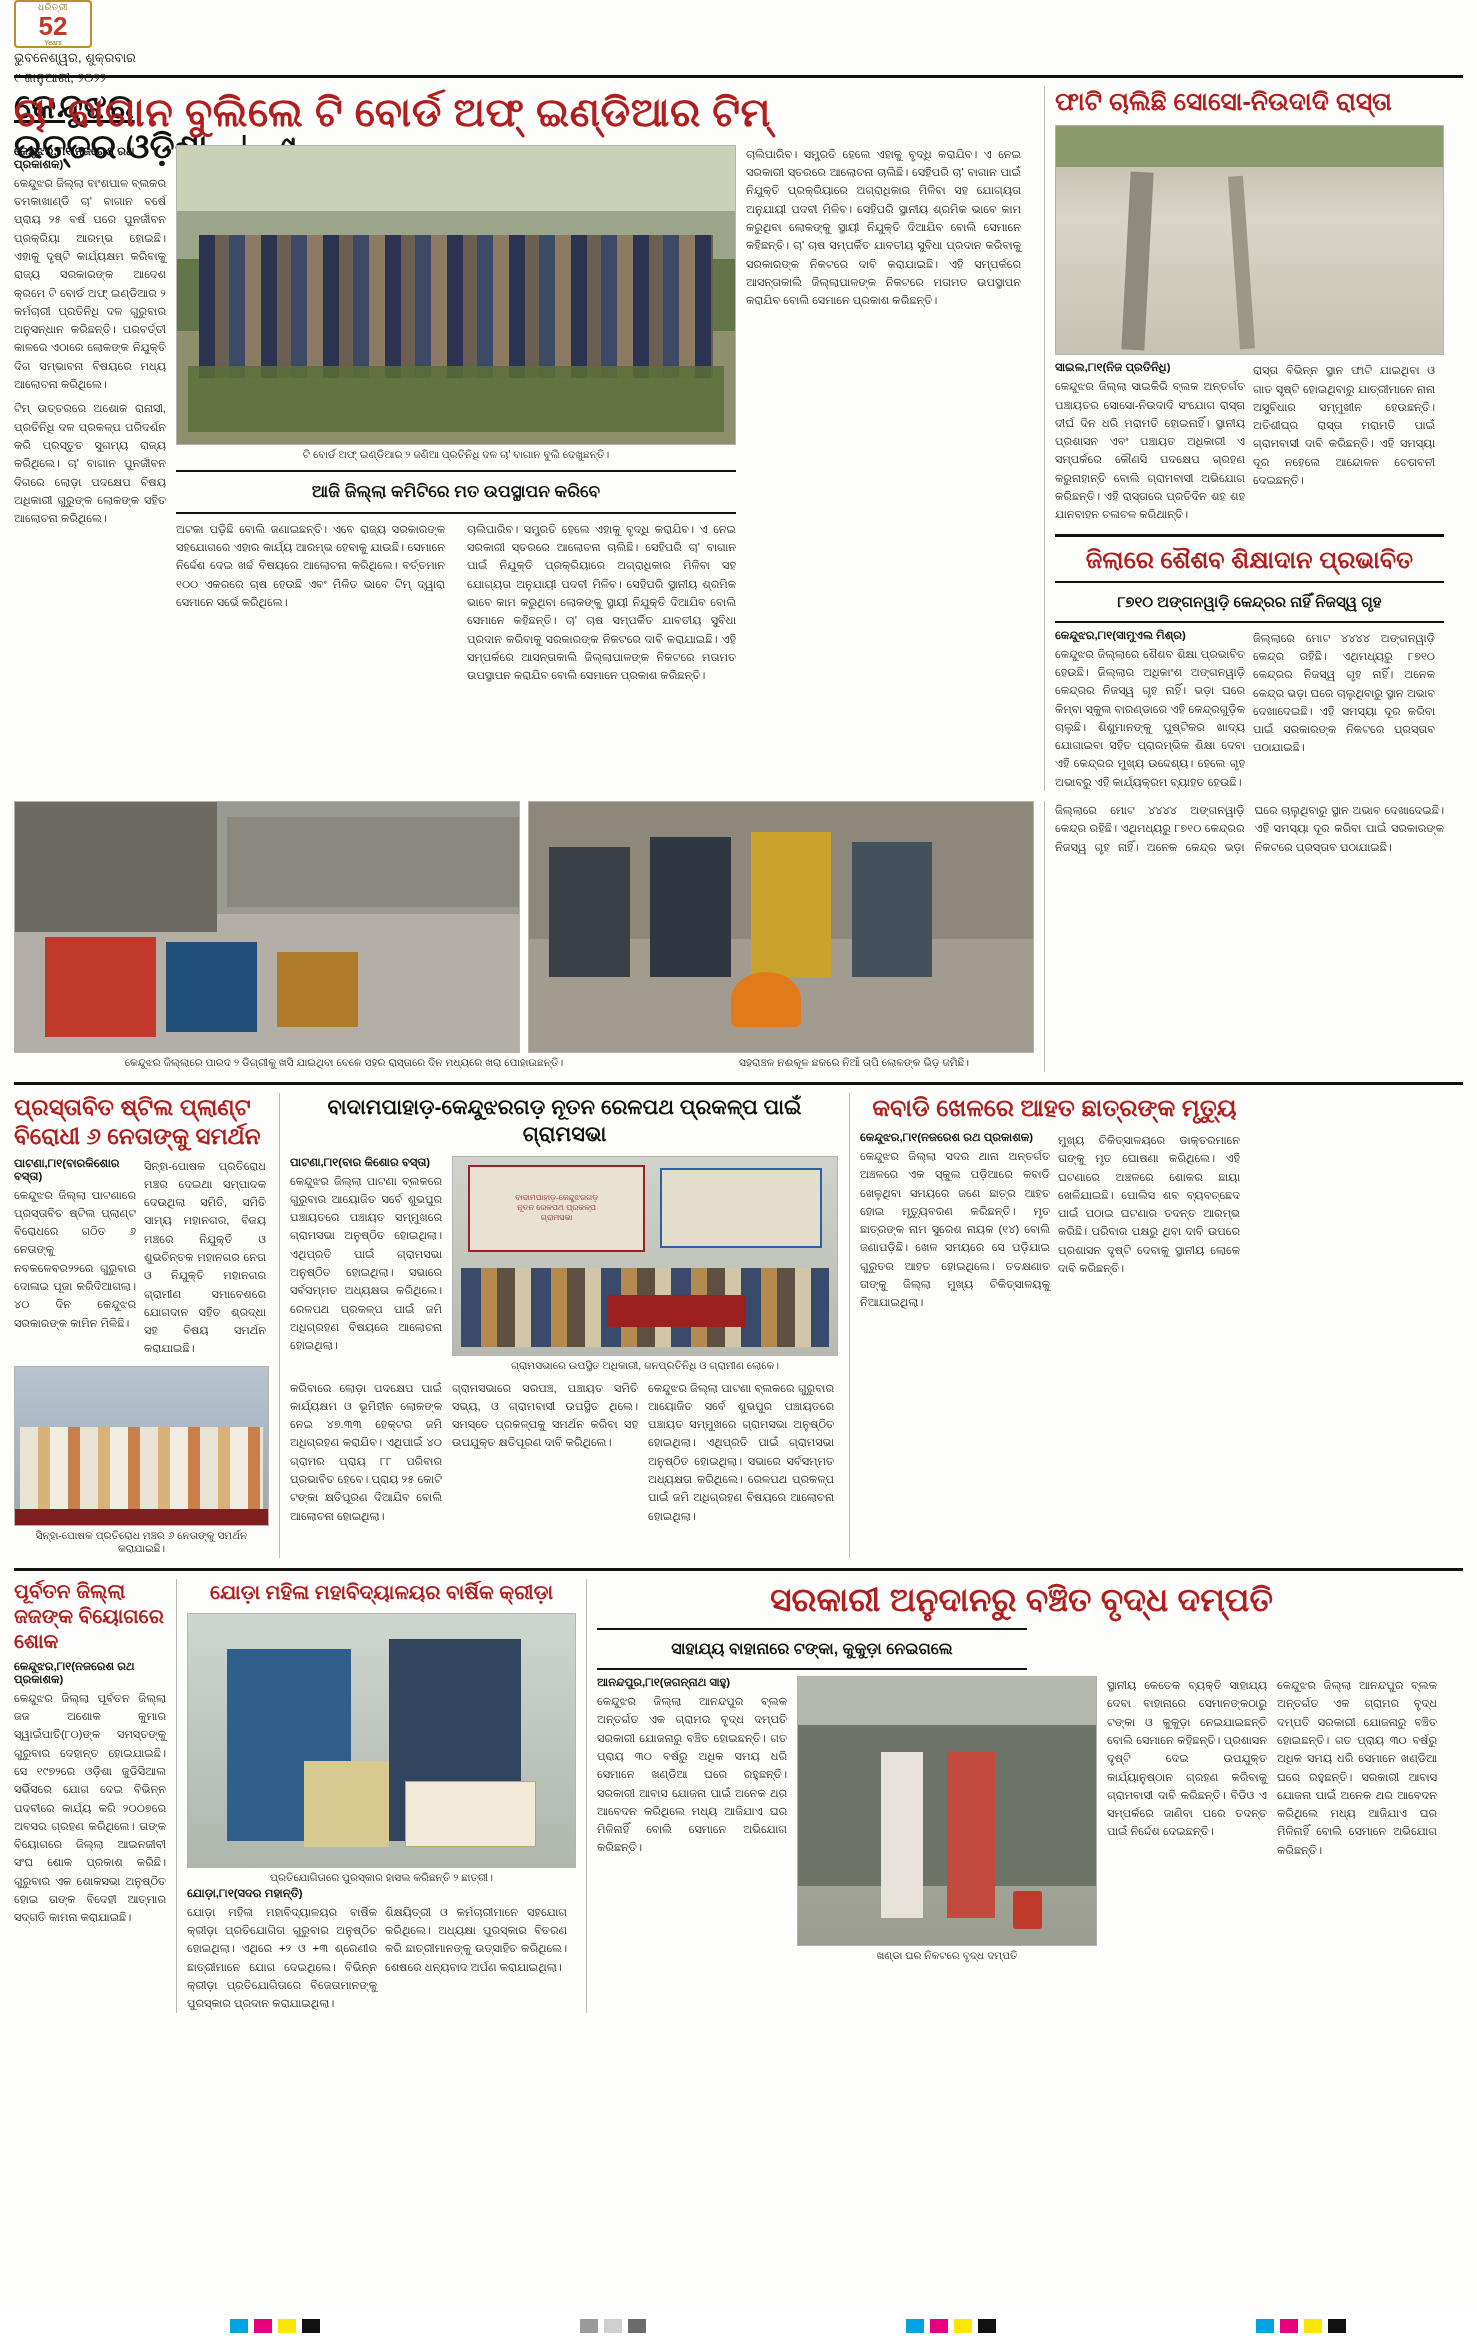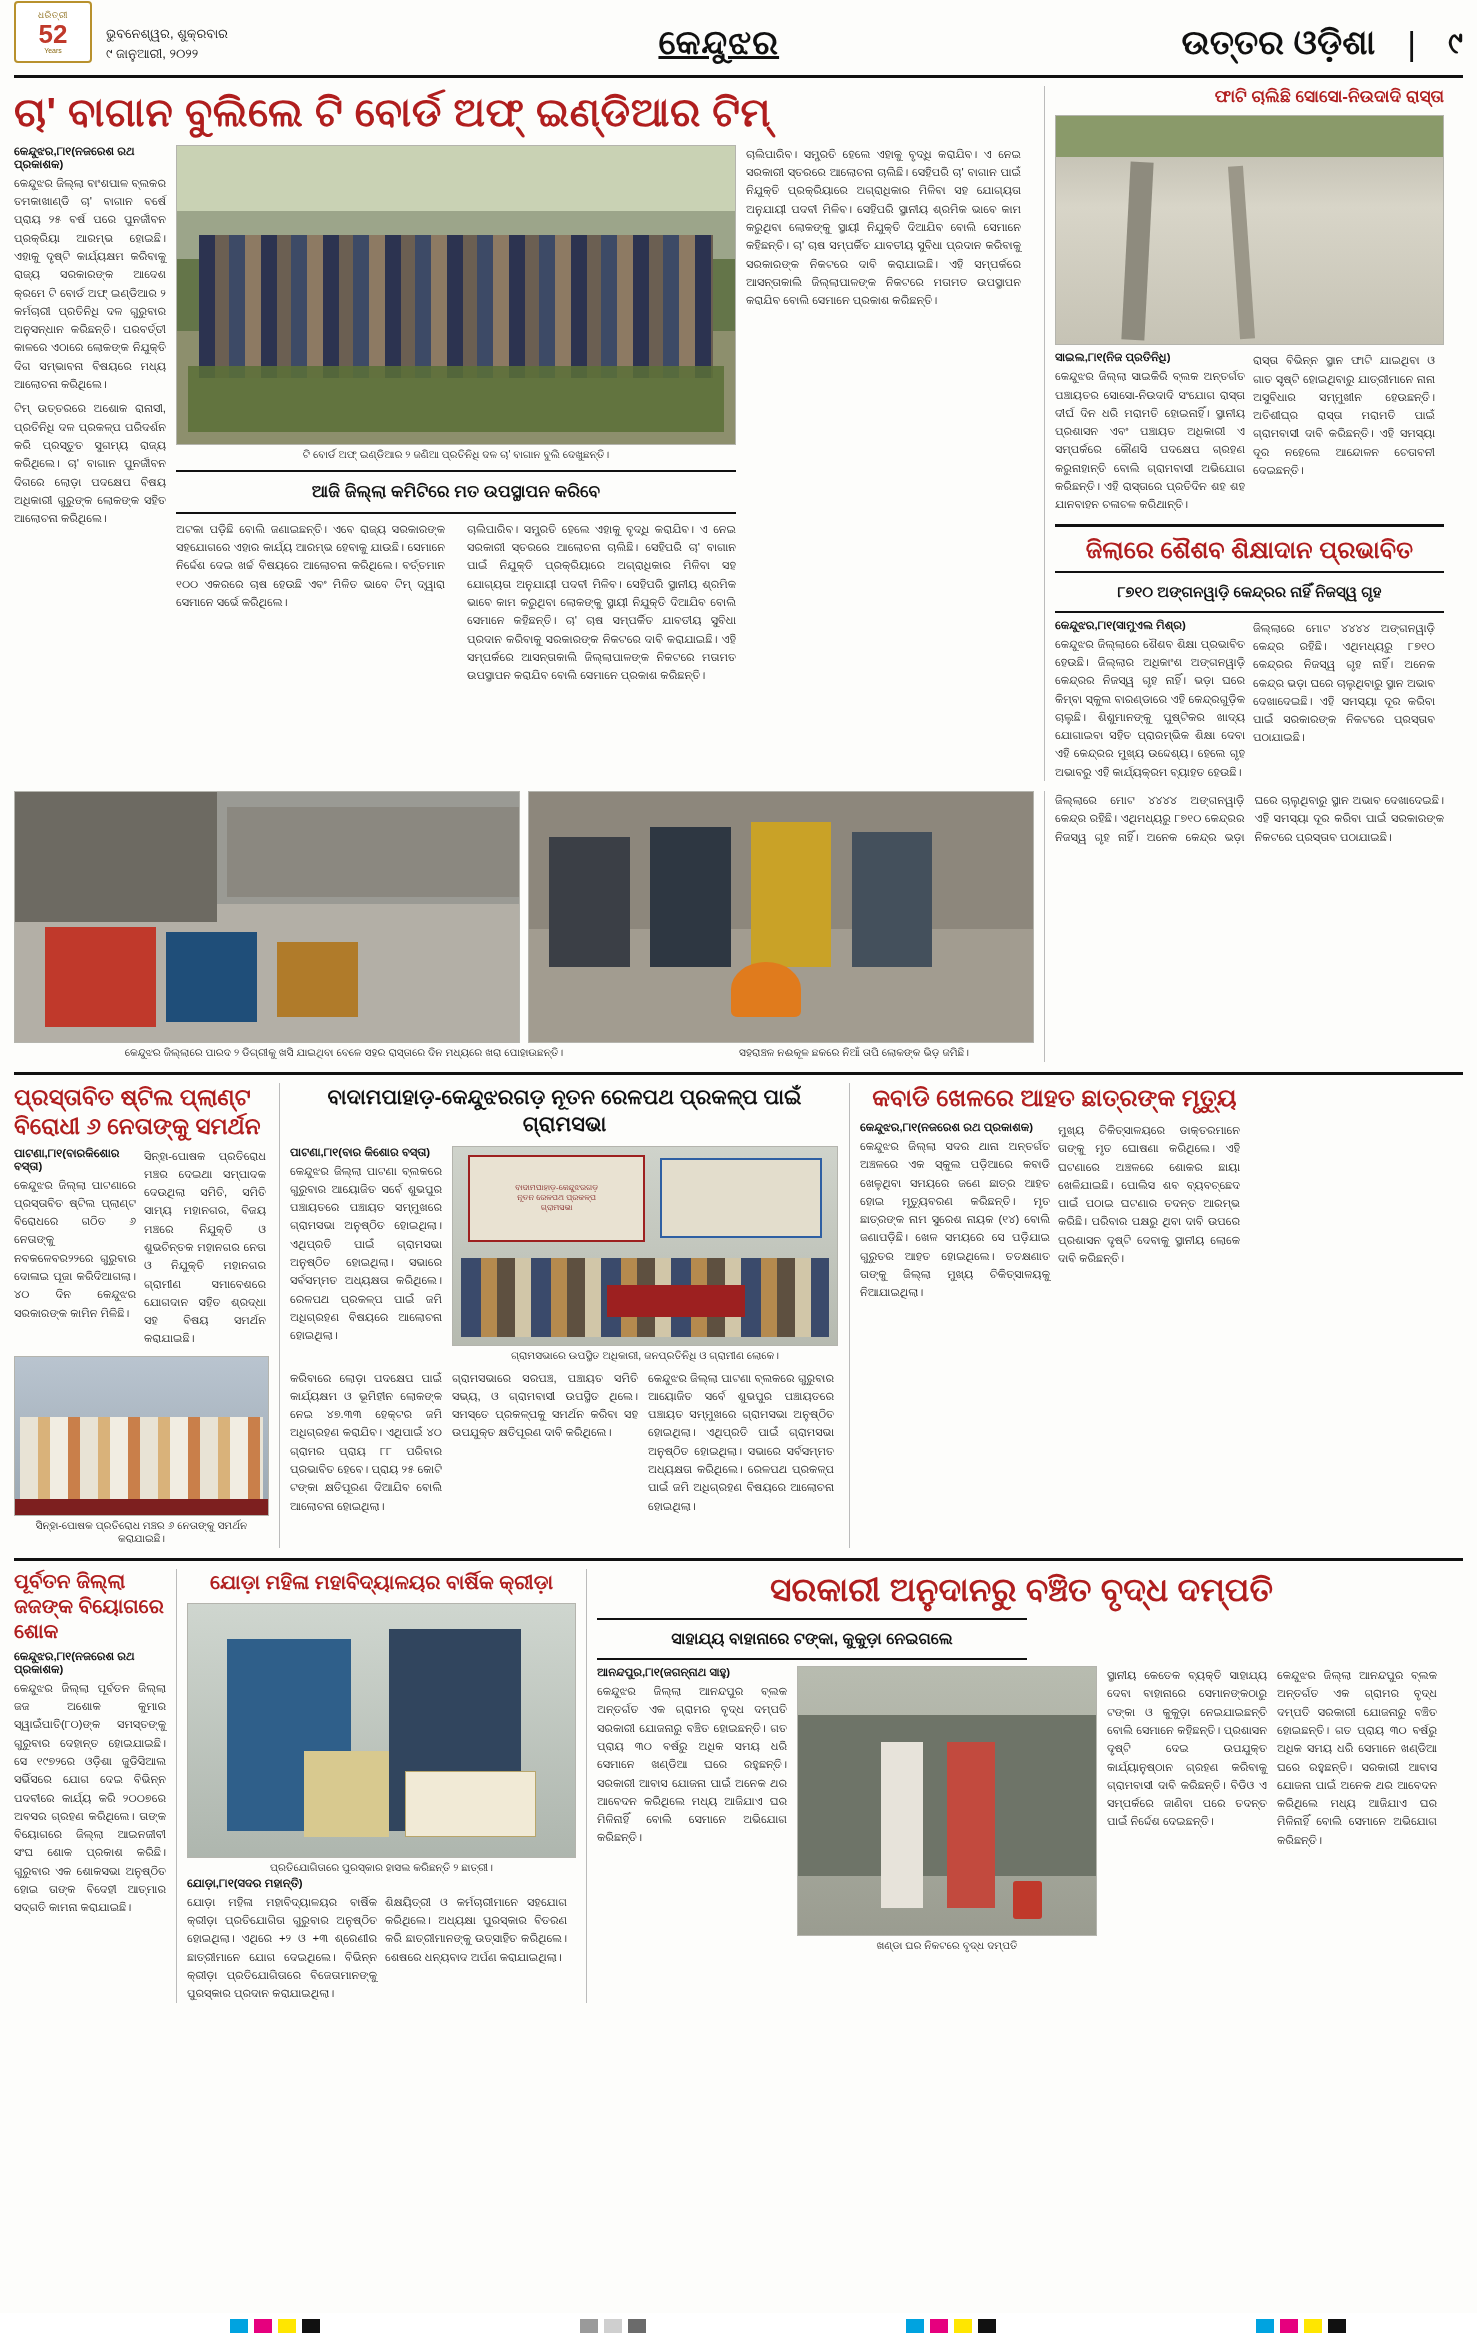--- a/index.html
+++ b/index.html
@@ -8,21 +8,21 @@
     width:1477px; height:2339px;
     background:#fdfdfb;
     font-family:"Liberation Sans", sans-serif;
     color:#111;
     position:relative;
     overflow:hidden;
   }
   .page { width:1477px; height:2339px; position:relative; padding:0 14px; }
 
   
-  .masthead { height:78px; display:flex; align-items:flex-end; border-bottom:3px solid #111; padding-bottom:12px; }
+  .masthead { height:78px; display:flex; align-items:flex-start; border-bottom:3px solid #111; padding-bottom:12px;flex-direction:column; }
   .logo-badge {
     width:78px; height:62px; border:2px solid #b8912d; border-radius:4px;
     background:#fff; display:flex; flex-direction:column; align-items:center; justify-content:center;
     margin-right:14px; position:relative;
   }
   .logo-badge .ribbon { font-size:9px; color:#8a6a14; letter-spacing:.5px; }
   .logo-badge .num { font-size:26px; font-weight:bold; color:#c0392b; line-height:1; }
   .logo-badge .yrs { font-size:7px; color:#8a6a14; }
   .mast-date { font-size:13px; line-height:1.5; color:#111; min-width:150px; }
   .mast-center { flex:1; text-align:center; font-size:34px; font-weight:bold; letter-spacing:1px;text-decoration:underline; }
@@ -118,21 +118,21 @@
           </div>
         </div>
 
         <div class="col-narrow" style="width:275px">
           <div class="body-col">ଚାଲିପାରିବ। ସମ୍ପ୍ରତି ହେଲେ ଏହାକୁ ବୃଦ୍ଧି କରାଯିବ। ଏ ନେଇ ସରକାରୀ ସ୍ତରରେ ଆଲୋଚନା ଚାଲିଛି। ସେହିପରି ଚା' ବାଗାନ ପାଇଁ ନିଯୁକ୍ତି ପ୍ରକ୍ରିୟାରେ ଅଗ୍ରାଧିକାର ମିଳିବା ସହ ଯୋଗ୍ୟତା ଅନୁଯାୟୀ ପଦବୀ ମିଳିବ। ସେହିପରି ସ୍ଥାନୀୟ ଶ୍ରମିକ ଭାବେ କାମ କରୁଥିବା ଲୋକଙ୍କୁ ସ୍ଥାୟୀ ନିଯୁକ୍ତି ଦିଆଯିବ ବୋଲି ସେମାନେ କହିଛନ୍ତି। ଚା' ଚାଷ ସମ୍ପର୍କିତ ଯାବତୀୟ ସୁବିଧା ପ୍ରଦାନ କରିବାକୁ ସରକାରଙ୍କ ନିକଟରେ ଦାବି କରାଯାଇଛି। ଏହି ସମ୍ପର୍କରେ ଆସନ୍ତାକାଲି ଜିଲ୍ଲାପାଳଙ୍କ ନିକଟରେ ମତାମତ ଉପସ୍ଥାପନ କରାଯିବ ବୋଲି ସେମାନେ ପ୍ରକାଶ କରିଛନ୍ତି।</div>
         </div>
       </div>
     </div>
 
     <div class="right-top vrule" style="padding-left:10px">
-      <div class="sec-head-red" style="font-size:17px;text-align:right;line-height:1.25">ଫାଟି ଚାଲିଛି ସୋସୋ-ନିଉଦାଦି ରାସ୍ତା</div>
+      <div class="sec-head-red" style="font-size:25px;text-align:left;line-height:1.25">ଫାଟି ଚାଲିଛି ସୋସୋ-ନିଉଦାଦି ରାସ୍ତା</div>
       <div class="photo" style="height:230px;margin-top:8px">
         <div style="position:absolute;inset:0;background:linear-gradient(#b9b6a8,#d8d5c8 40%,#c6c3b5)"></div>
         <div style="position:absolute;left:0;top:0;width:100%;height:18%;background:#8a9a6a"></div>
         <div style="position:absolute;left:18%;top:20%;width:6%;height:78%;background:#8e8b7e;transform:rotate(3deg)"></div>
         <div style="position:absolute;left:46%;top:22%;width:4%;height:76%;background:#9b9789;transform:rotate(-4deg)"></div>
       </div>
       <div style="display:flex;gap:8px;margin-top:6px">
         <div style="width:190px">
           <div class="dateline">ସାଇଲ,୮ା୧(ନିଜ ପ୍ରତିନିଧି)</div>
           <div class="body-col">କେନ୍ଦୁଝର ଜିଲ୍ଲା ସାଇକିରି ବ୍ଲକ ଅନ୍ତର୍ଗତ ପଞ୍ଚାୟତର ସୋସୋ-ନିଉଦାଦି ସଂଯୋଗ ରାସ୍ତା ଦୀର୍ଘ ଦିନ ଧରି ମରାମତି ହୋଇନାହିଁ। ସ୍ଥାନୀୟ ପ୍ରଶାସନ ଏବଂ ପଞ୍ଚାୟତ ଅଧିକାରୀ ଏ ସମ୍ପର୍କରେ କୌଣସି ପଦକ୍ଷେପ ଗ୍ରହଣ କରୁନାହାନ୍ତି ବୋଲି ଗ୍ରାମବାସୀ ଅଭିଯୋଗ କରିଛନ୍ତି। ଏହି ରାସ୍ତାରେ ପ୍ରତିଦିନ ଶହ ଶହ ଯାନବାହନ ଚଳାଚଳ କରିଥାନ୍ତି।</div>

